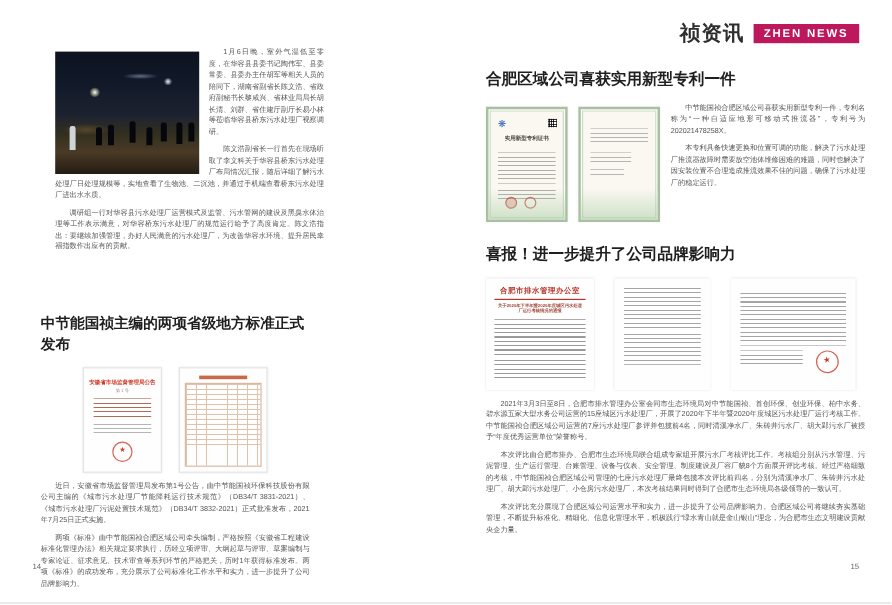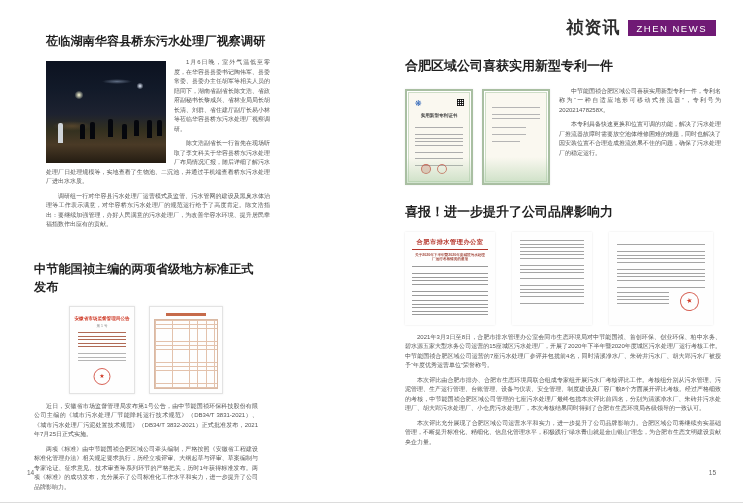--- a/index.html
+++ b/index.html
@@ -3,21 +3,21 @@
 <meta charset="utf-8">
 <style>
   html,body{margin:0;padding:0;background:#ffffff;}
   .spread{
     position:relative;width:743px;height:504px;background:#ffffff;overflow:hidden;
     font-family:"Liberation Sans","DejaVu Sans",sans-serif;color:#4a4a4a;
   }
   
   .masthead{position:absolute;top:16px;right:27px;display:flex;align-items:center;gap:7px;}
   .masthead-title{font-family:"DejaVu Serif","Liberation Serif",serif;font-weight:bold;font-size:17px;color:#2e2e2e;letter-spacing:1px;}
-  .masthead-badge{background:#701a75;color:#ffffff;font-weight:normal;font-size:9.5px;letter-spacing:1.5px;padding:3px 9px 2px 9px;}
+  .masthead-badge{background:#be185d;color:#ffffff;font-weight:bold;font-size:9.5px;letter-spacing:1.5px;padding:3px 9px 2px 9px;}
   
   .headline{font-weight:bold;color:#1f1f1f;font-size:12.2px;line-height:1.5;margin:0;}
   .body-copy{margin-top:8px;font-size:6px;line-height:9.5px;text-align:justify;color:#555;}
   .body-copy p{margin:0 0 5px 0;text-indent:2em;}
   
   .l-art1{position:absolute;left:46px;top:32px;width:224px;}
   .photo{
     float:left;width:120px;height:102px;margin:3px 8px 3px 0;position:relative;overflow:hidden;
     background:linear-gradient(180deg,#0c1220 0%,#121a29 28%,#1d2230 52%,#33301f 68%,#4a3a26 82%,#241c12 100%);
   }
@@ -99,21 +99,20 @@
 <body>
 
 <div class="spread">
 
   <div class="masthead">
     <span class="masthead-title">祯资讯</span>
     <span class="masthead-badge">ZHEN NEWS</span>
   </div>
 
   <div class="l-art1">
-    <h1 class="headline">莅临湖南华容县桥东污水处理厂视察调研</h1>
     <div class="body-copy">
       <div class="photo">
         <span class="glow g1"></span>
         <span class="glow g2"></span>
         <span class="glow g3"></span>
         <span class="glow g4"></span>
         <span class="person p1"></span>
         <span class="person p2"></span>
         <span class="person p3"></span>
         <span class="person p4"></span>

